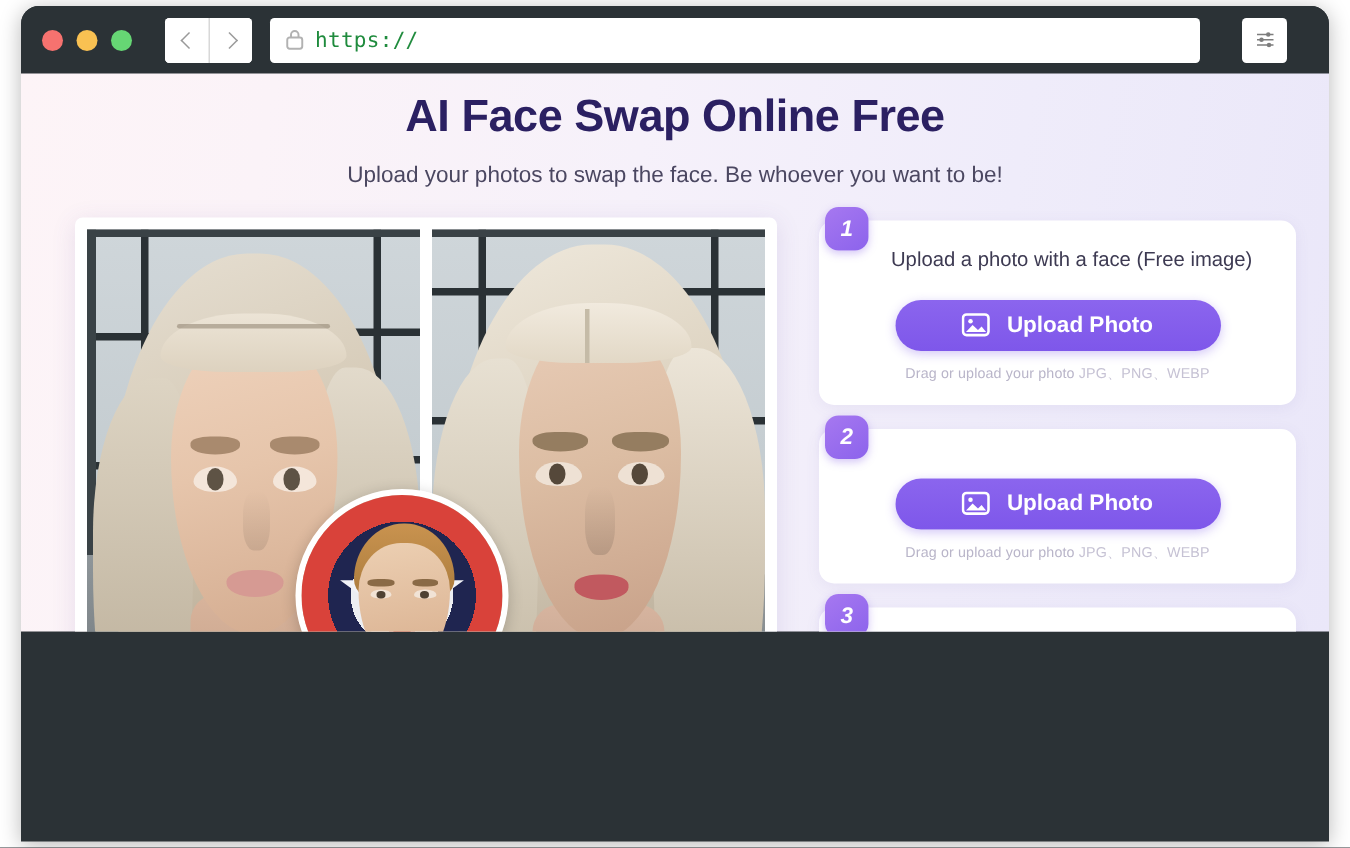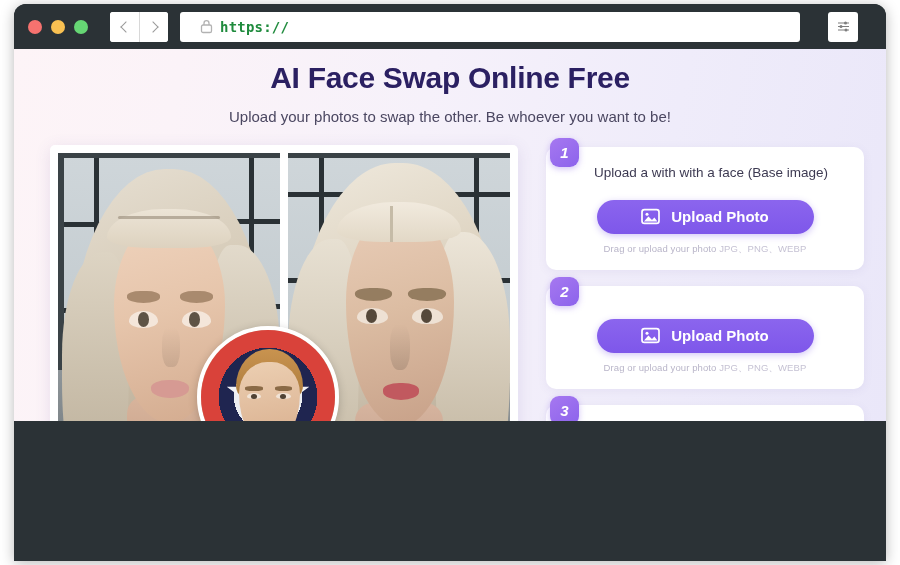--- a/index.html
+++ b/index.html
@@ -80,25 +80,24 @@
   .chev.left  { transform: rotate(-135deg); margin-left: 2px;}
   .chev.right { transform: rotate(45deg); margin-right: 2px;}
 
   #url-bar {
     flex: 1;
     height: 30px;
     background: #ffffff;
     border-radius: 3px;
     display: flex;
     align-items: center;
-    padding: 0 20px;
+    padding: 0 10px;
     box-sizing: border-box;
     margin-right: 28px;
     max-width: 620px;
-    font-weight: bold;
   }
   #url-text {
     font-family: "DejaVu Sans Mono", monospace;
     font-size: 14px;
     color: #1f8b3d;
     letter-spacing: .2px;
     margin-left: 7px;
   }
   .lock-ico { flex: 0 0 auto; display:block; }
 
@@ -371,21 +370,21 @@
         <circle cx="9.5" cy="4" r="1.5" fill="#7d7d7d"></circle>
         <circle cx="5" cy="7.5" r="1.5" fill="#7d7d7d"></circle>
         <circle cx="10" cy="11" r="1.5" fill="#7d7d7d"></circle>
       </svg>
     </div>
   </div>
 
   <div id="page">
 
     <h1 id="page-title">AI Face Swap Online Free</h1>
-    <p id="page-subtitle">Upload your photos to swap the other. Be whoever you want to be!</p>
+    <p id="page-subtitle">Upload your photos to swap the face. Be whoever you want to be!</p>
 
     <div id="main">
 
       <div id="preview-panel">
 
         <div class="photo">
           <div class="backdrop">
             <div class="mullion-v" style="left:16%;top:0;width:5px;height:62%;"></div>
             <div class="mullion-v" style="left:86%;top:0;width:5px;height:60%;"></div>
             <div class="mullion-h" style="left:0;top:21%;width:28%;height:5px;"></div>
@@ -500,21 +499,21 @@
         <svg id="swap-arrow" viewBox="0 0 90 48">
           <path d="M4 42 C 20 40, 42 30, 60 12" fill="none" stroke="#9b5fe8" stroke-width="5" stroke-linecap="round"></path>
           <path d="M47 8 L65 8 L62 25 Z" fill="#9b5fe8" transform="rotate(32 60 12)"></path>
         </svg>
       </div>
 
       <div id="steps">
 
         <div class="step-card" id="step-1">
           <div class="step-badge">1</div>
-          <p class="step-desc">Upload a with with a face (Base image)</p>
+          <p class="step-desc">Upload a photo with a face (Free image)</p>
           <div class="upload-btn">
             <svg width="19" height="17" viewBox="0 0 19 17">
               <rect x="1" y="1.6" width="17" height="13.8" rx="2.4" fill="none" stroke="#ffffff" stroke-width="1.7"></rect>
               <circle cx="6" cy="6.2" r="1.5" fill="#ffffff"></circle>
               <path d="M3 13.4 L7.4 8.6 L11 12 L13.4 9.6 L16.4 13.4 Z" fill="#ffffff"></path>
             </svg>
             <span>Upload Photo</span>
           </div>
           <div class="hint">
             <span>Drag or upload your photo</span>

